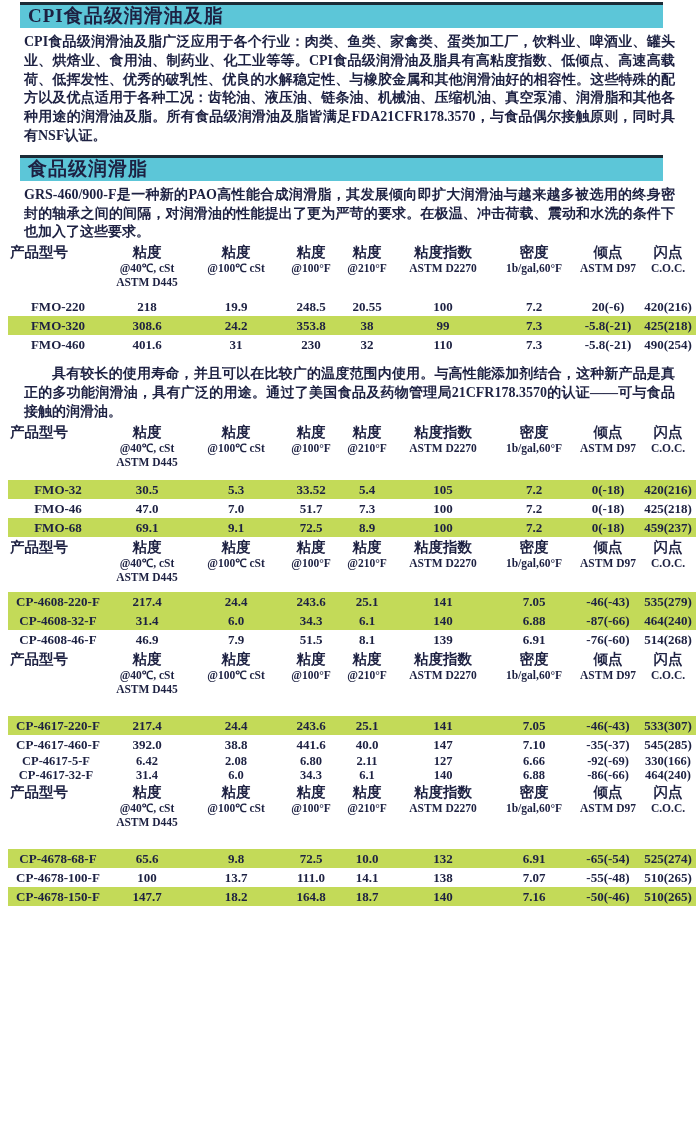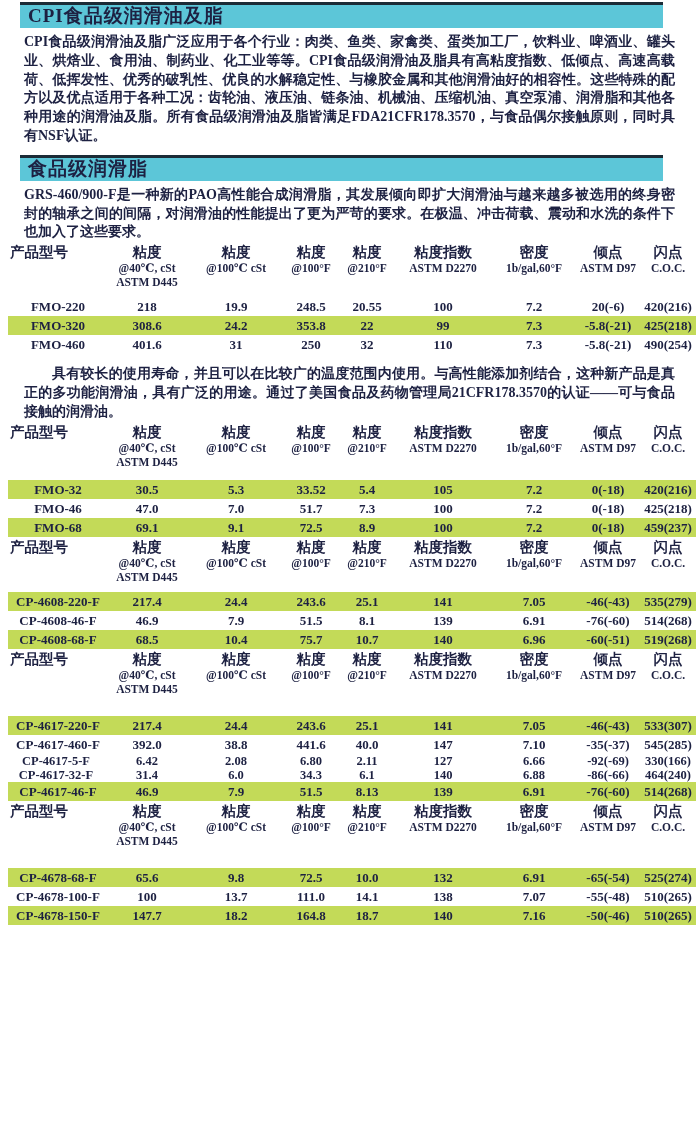--- a/index.html
+++ b/index.html
@@ -33,21 +33,21 @@
   }
   table.spec col:nth-child(1){width:96px;}
   table.spec col:nth-child(2){width:86px;}
   table.spec col:nth-child(3){width:92px;}
   table.spec col:nth-child(4){width:58px;}
   table.spec col:nth-child(5){width:54px;}
   table.spec col:nth-child(6){width:98px;}
   table.spec col:nth-child(7){width:84px;}
   table.spec col:nth-child(8){width:64px;}
   table.spec col:nth-child(9){width:56px;}
-  .spec th { vertical-align:top; text-align:center; padding-top:2px; font-weight:bold; }
+  .spec th { vertical-align:top; text-align:center; padding-top:2px; font-weight:bold;font-family:Liberation Serif, serif; }
   .spec th.product { text-align:left; padding-left:2px; }
   .h1line { font-size:14.5px; line-height:17px; }
   .h2line { font-size:11.5px; line-height:14px; }
   .h3line { font-size:11.5px; line-height:14px; }
   .spec td {
     font-size:13px; text-align:center;
     padding:2px 0; line-height:15px; font-weight:bold;
   }
   .spec td.product { text-align:center; padding-left:4px; }
   .spec tr.hl { background:var(--highlight,#c3da58); }
@@ -133,31 +133,31 @@
         <td>100</td>
         <td>7.2</td>
         <td>20(-6)</td>
         <td>420(216)</td>
       </tr>
       <tr class="hl">
         <td class="product">FMO-320</td>
         <td>308.6</td>
         <td>24.2</td>
         <td>353.8</td>
-        <td>22</td>
+        <td>38</td>
         <td>99</td>
         <td>7.3</td>
         <td>-5.8(-21)</td>
         <td>425(218)</td>
       </tr>
       <tr>
         <td class="product">FMO-460</td>
         <td>401.6</td>
         <td>31</td>
-        <td>250</td>
+        <td>230</td>
         <td>32</td>
         <td>110</td>
         <td>7.3</td>
         <td>-5.8(-21)</td>
         <td>490(254)</td>
       </tr>
     </tbody>
   </table>
 
 <div class="para indent mid">具有较长的使用寿命，并且可以在比较广的温度范围内使用。与高性能添加剂结合，这种新产品是真正的多功能润滑油，具有广泛的用途。通过了美国食品及药物管理局21CFR178.3570的认证——可与食品接触的润滑油。</div>
@@ -308,41 +308,41 @@
         <td class="product">CP-4608-220-F</td>
         <td>217.4</td>
         <td>24.4</td>
         <td>243.6</td>
         <td>25.1</td>
         <td>141</td>
         <td>7.05</td>
         <td>-46(-43)</td>
         <td>535(279)</td>
       </tr>
+      <tr class="hl">
+        <td class="product">CP-4608-32-F</td>
+        <td>31.4</td>
+        <td>6.0</td>
+        <td>34.3</td>
+        <td>6.1</td>
+        <td>140</td>
+        <td>6.88</td>
+        <td>-87(-66)</td>
+        <td>464(240)</td>
+      </tr>
       <tr>
         <td class="product">CP-4608-46-F</td>
         <td>46.9</td>
         <td>7.9</td>
         <td>51.5</td>
         <td>8.1</td>
         <td>139</td>
         <td>6.91</td>
         <td>-76(-60)</td>
         <td>514(268)</td>
-      </tr>
-      <tr class="hl">
-        <td class="product">CP-4608-68-F</td>
-        <td>68.5</td>
-        <td>10.4</td>
-        <td>75.7</td>
-        <td>10.7</td>
-        <td>140</td>
-        <td>6.96</td>
-        <td>-60(-51)</td>
-        <td>519(268)</td>
       </tr>
     </tbody>
   </table>
 
 <table class="spec t3">
     <colgroup>
       <col>
       <col>
       <col>
       <col>
@@ -430,31 +430,20 @@
         <td class="product">CP-4617-32-F</td>
         <td>31.4</td>
         <td>6.0</td>
         <td>34.3</td>
         <td>6.1</td>
         <td>140</td>
         <td>6.88</td>
         <td>-86(-66)</td>
         <td>464(240)</td>
       </tr>
-      <tr class="hl">
-        <td class="product">CP-4617-46-F</td>
-        <td>46.9</td>
-        <td>7.9</td>
-        <td>51.5</td>
-        <td>8.13</td>
-        <td>139</td>
-        <td>6.91</td>
-        <td>-76(-60)</td>
-        <td>514(268)</td>
-      </tr>
     </tbody>
   </table>
 
 <table class="spec t4">
     <colgroup>
       <col>
       <col>
       <col>
       <col>
       <col>

